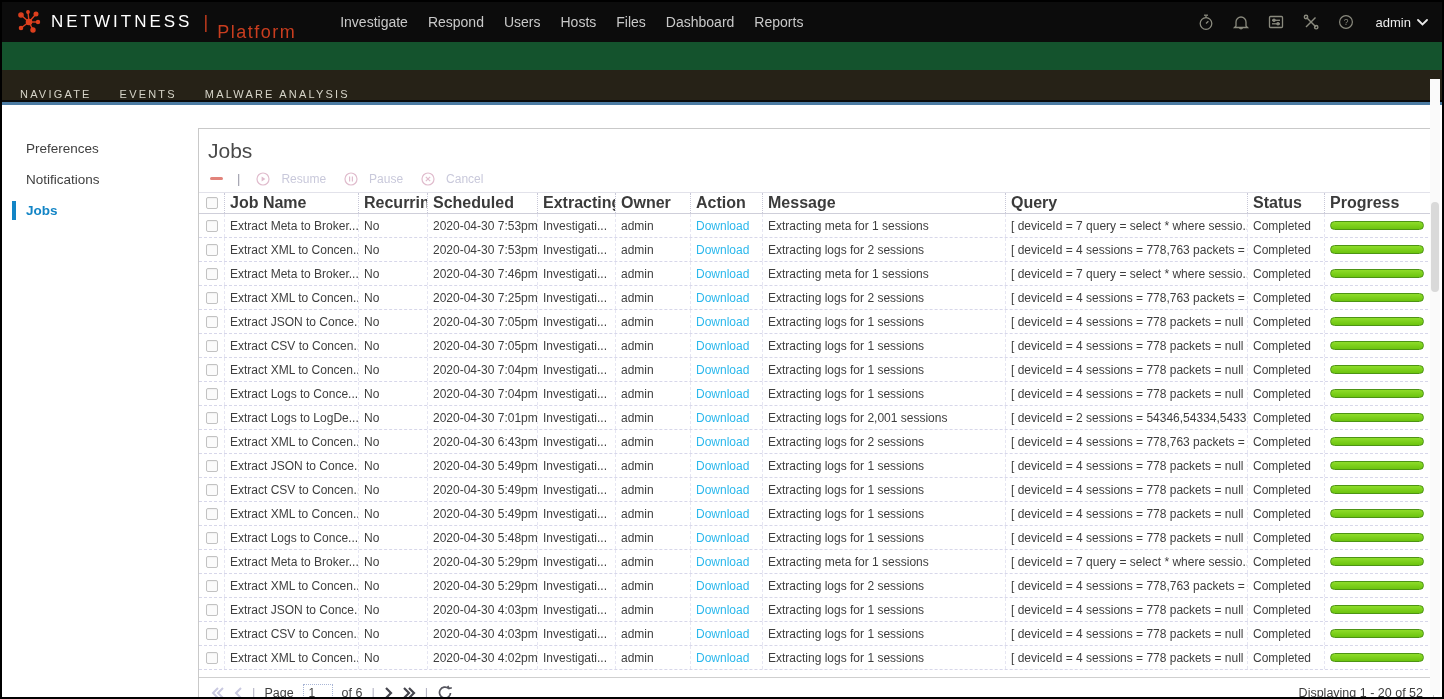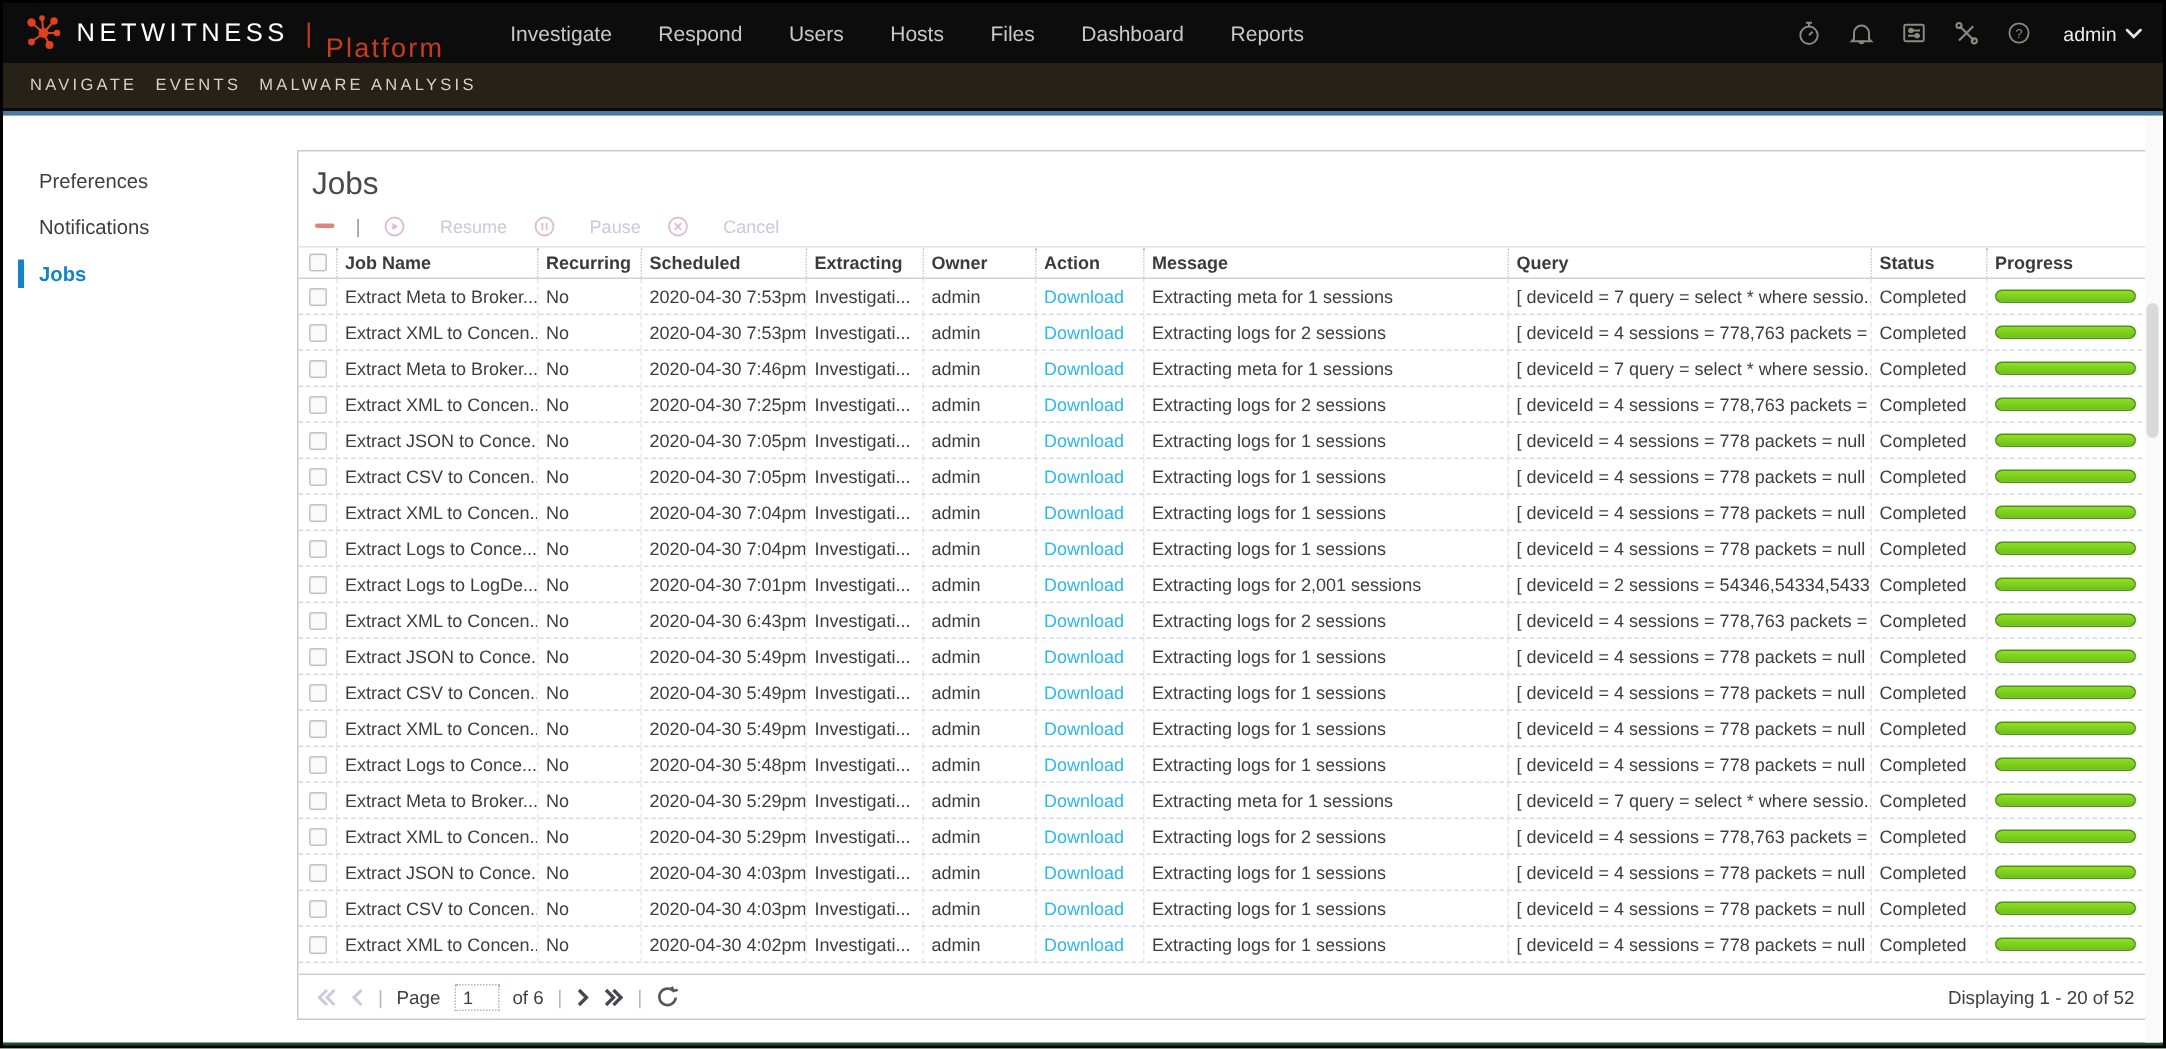--- a/index.html
+++ b/index.html
@@ -5,54 +5,54 @@
   * { margin:0; padding:0; box-sizing:border-box; }
   html,body { width:1444px; height:699px; background:#fff; font-family:"Liberation Sans", sans-serif; overflow:hidden; }
   .screen { position:relative; width:1444px; height:699px; border:2px solid #000; background:#14532d; overflow:hidden; }
 
   
   .topbar { height:40px; background:#0c0c0c; display:flex; align-items:center; padding:0 14px; }
   .brand { display:flex; align-items:center; gap:9px; }
   .brand-name { color:#fff; font-size:17px; font-weight:500; letter-spacing:3px; }
   .brand-div { color:#c43c1e; font-size:18px; font-weight:300; margin-left:2px; }
   .brand-product { color:#c93d1f; font-size:18px; font-weight:400; letter-spacing:1.5px;margin-top:20px; }
-  .mainnav { display:flex; align-items:center; gap:31px; margin-left:44px; }
+  .mainnav { display:flex; align-items:center; gap:20px; margin-left:44px; }
   .nav-item { color:#c9c9c9; font-size:14px; text-decoration:none; cursor:pointer; }
   .top-right { margin-left:auto; display:flex; align-items:center; gap:17px; }
   .top-ic { width:18px; height:18px; display:block; cursor:pointer; }
   .user-menu { display:flex; align-items:center; gap:6px; cursor:pointer; margin-left:4px; }
   .user-name { color:#ececec; font-size:13px; font-weight:500; }
 
   
-  .subnav { height:30px; background:#262217; display:flex; align-items:center; gap:12px; padding:0 18px; }
+  .subnav { height:30px; background:#262217; display:flex; align-items:flex-end; gap:28px; padding:0 18px;margin-top:28px; }
   .subnav-item { color:#d6d4c8; font-size:11px; letter-spacing:2.2px; text-decoration:none; cursor:pointer; }
   .black-gap { height:2px; background:#0a0a0a; }
   .blue-line { height:3px; background:#4b7ba3; }
 
   
   .content { position:relative; height:618px; background:#fff; }
 
   .sidebar { position:absolute; left:0; top:0; width:196px; padding-top:28px; }
   .side-item { position:relative; padding:8px 0 8px 24px; font-size:13.5px; color:#3f3f3f; cursor:pointer; }
   .side-item.active { color:#1385c6; font-weight:700; }
   .side-item.active::before { content:""; position:absolute; left:10px; top:6px; bottom:6px; width:4px; background:#1385c6; }
 
   .panel { position:absolute; left:196px; top:23px; width:1236px; height:580px; border:1px solid #c9c9c9; background:#fff; }
   .panel-title { font-size:21px; color:#4a4a4a; font-weight:400; padding:10px 0 6px 9px; }
 
   .toolbar { display:flex; align-items:center; gap:10px; padding:2px 0 6px 11px; }
   .tb-minus { width:15px; height:14px; display:flex; align-items:center; cursor:pointer; }
   .tb-sep { color:#9a9aa8; font-size:13px; margin:0 2px; }
-  .tb-btn { display:flex; align-items:center; gap:23px; background:none; border:none; font-family:inherit; font-size:12px; color:#c9c9db; cursor:default; padding:0 4px; }
+  .tb-btn { display:flex; align-items:center; gap:11px; background:none; border:none; font-family:inherit; font-size:12px; color:#c9c9db; cursor:default; padding:0 4px; }
   .tb-btn svg { display:block; }
 
   
   .grid-row { display:grid; grid-template-columns:26px 134px 69px 110px 78px 75px 72px 243px 242px 77px 1fr; align-items:center; }
   .thead { height:22px; border-top:1px solid #e2e2ea; border-bottom:1px solid #cfcfda; }
-  .th { font-size:12px; font-weight:700; color:#3b3b3b; padding:0 5px; border-right:1px dotted #c8c8d8; height:100%; display:flex; align-items:center; white-space:nowrap; overflow:hidden; cursor:pointer; }
+  .th { font-size:16px; font-weight:700; color:#3b3b3b; padding:0 5px; border-right:1px dotted #c8c8d8; height:100%; display:flex; align-items:center; white-space:nowrap; overflow:hidden; cursor:pointer; }
   .th:last-child { border-right:none; }
   .cb-cell { display:flex; align-items:center; justify-content:center; height:100%; border-right:1px dotted #c8c8d8; }
   .checkbox { width:12px; height:12px; border:1px solid #c2c2c2; border-radius:2px; background:#fbfbfb; box-shadow:inset 0 1px 1px rgba(0,0,0,0.04); cursor:pointer; }
   .tbody .tr { height:24px; border-bottom:1px dashed #d7d7ea; cursor:pointer; }
   .td { font-size:12px; color:#3e3e3e; padding:0 5px; white-space:nowrap; overflow:hidden; border-right:1px dashed #e6e6f2; height:100%; display:flex; align-items:center; }
   .td:last-child { border-right:none; }
   .tr .cb-cell { border-right:1px dashed #e6e6f2; }
   .dl-link { color:#2bb8ec; text-decoration:none; cursor:pointer; }
   .pbar { width:94px; height:9px; border-radius:5px; background:linear-gradient(#8edc2a,#6cc40e); border:1px solid #4d9414; }
 

